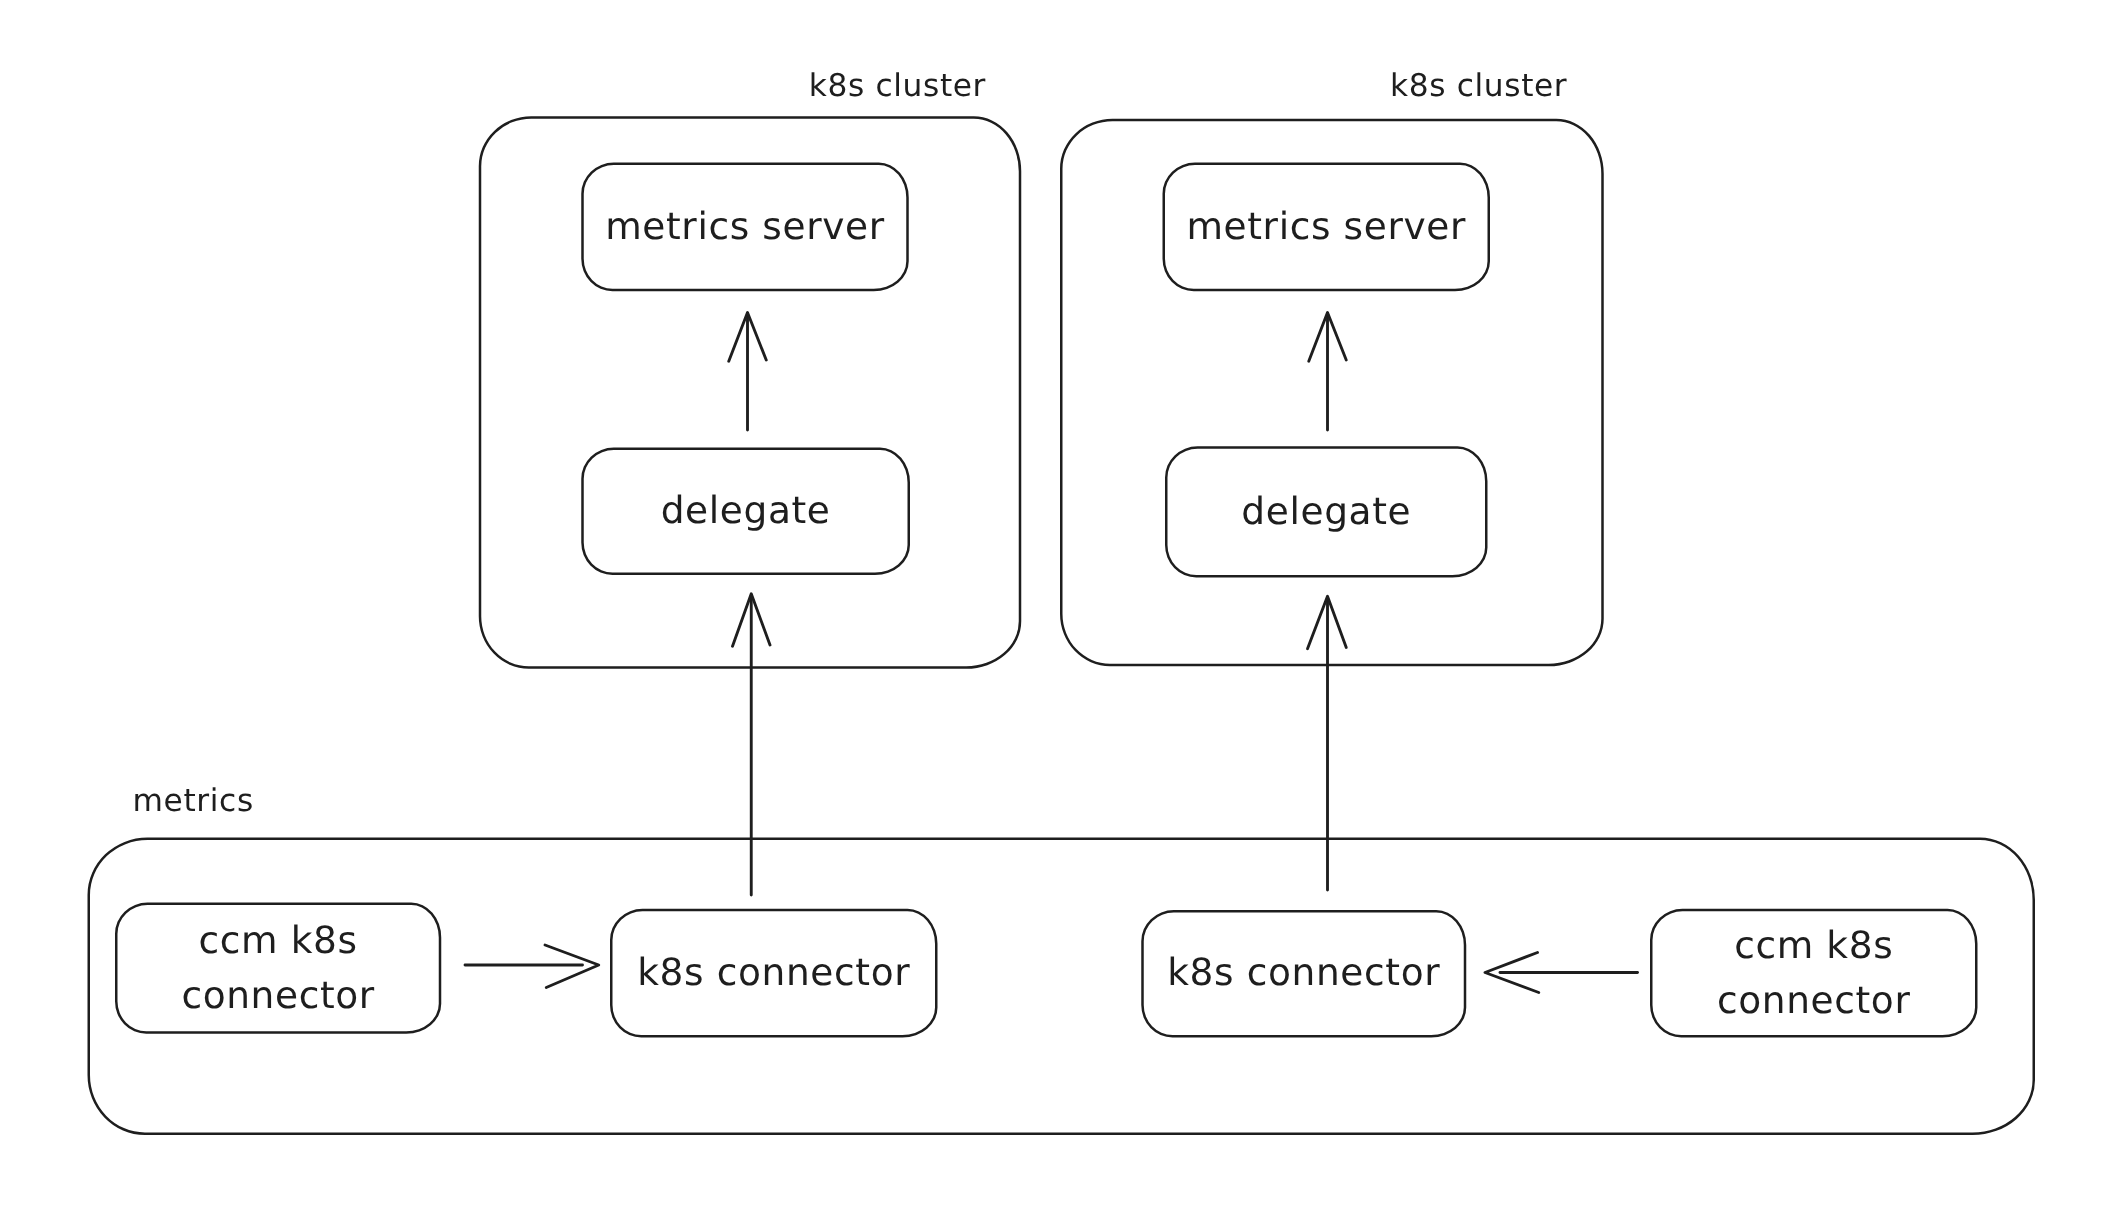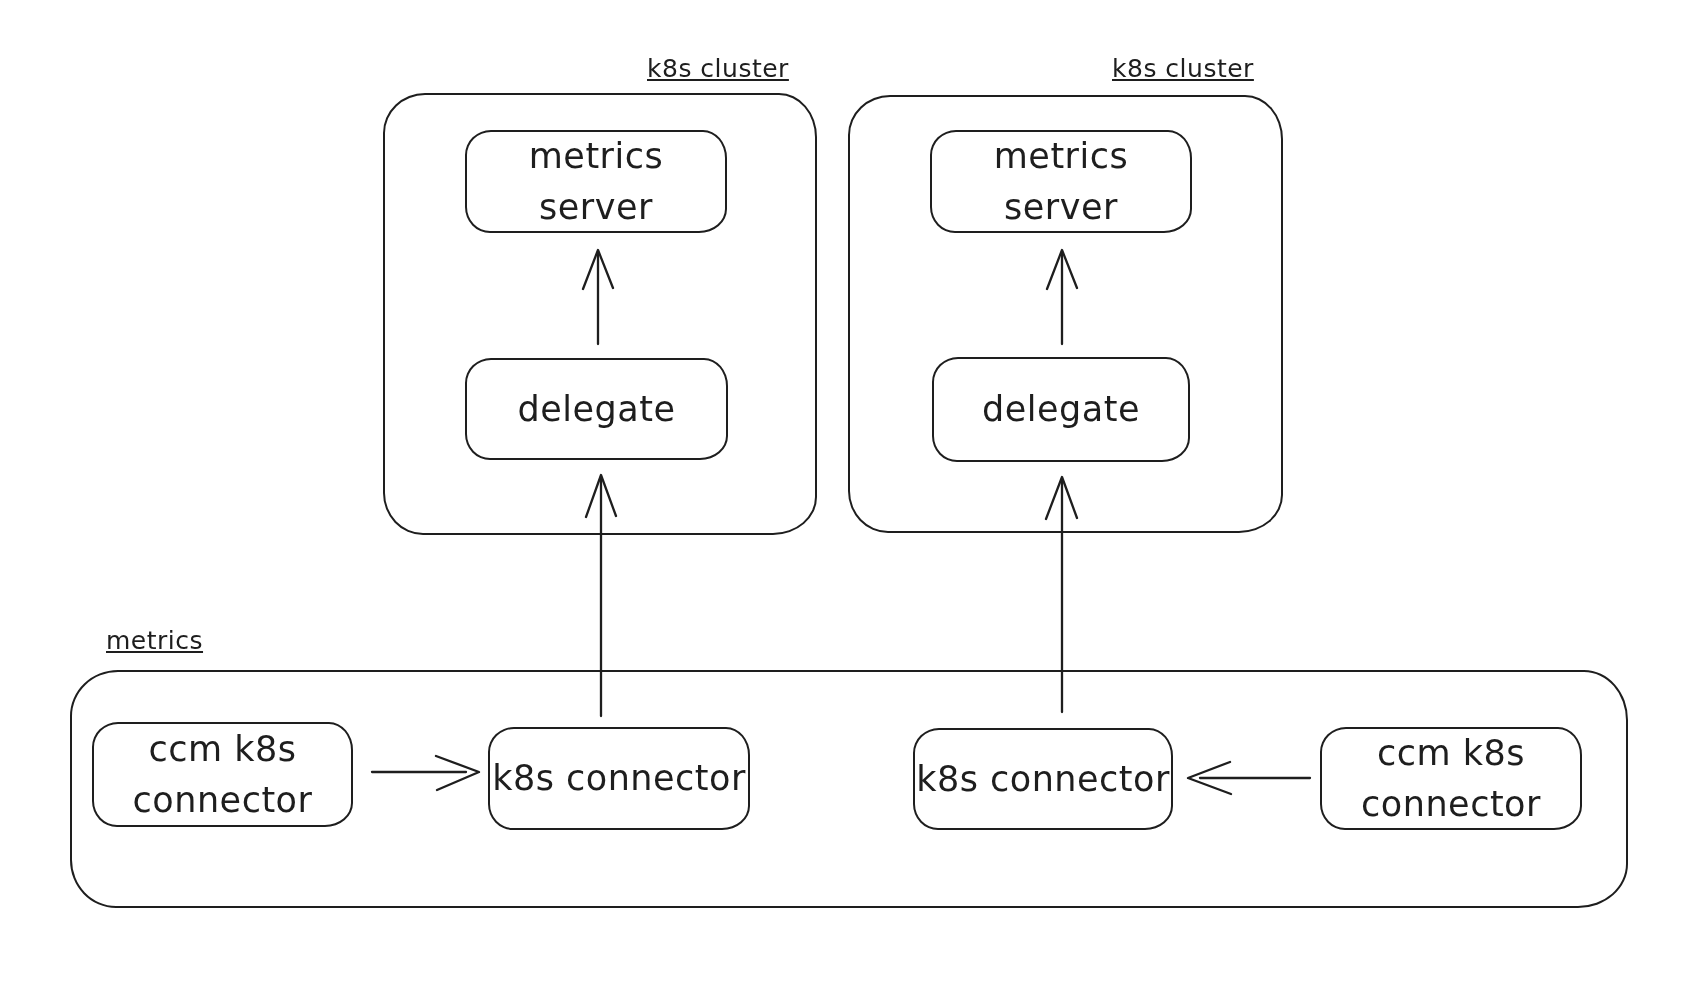--- a/index.html
+++ b/index.html
@@ -26,34 +26,33 @@
     border-radius: 42px 38px 44px 40px / 40px 44px 38px 42px;
     background: transparent;
   }
   .node {
     border-radius: 26px 24px 28px 25px / 25px 28px 24px 26px;
     display: flex;
     flex-direction: column;
     align-items: center;
     justify-content: center;
     text-align: center;
-    font-size: 35px;
+    font-size: 30px;
     letter-spacing: 0.5px;
     line-height: 1.45;
   }
   .harness-box {
     border-radius: 48px 44px 50px 46px / 46px 50px 44px 48px;
     background: transparent;
   }
   .float-label {
     position: absolute;
     font-size: 25px;
     letter-spacing: 0.5px;
     white-space: nowrap;
-    text-decoration: underline;
   }
   .arrow-layer {
     position: absolute;
     left: 0;
     top: 0;
     width: 1694px;
     height: 984px;
     pointer-events: none;
   }
   .arrow-layer path {

